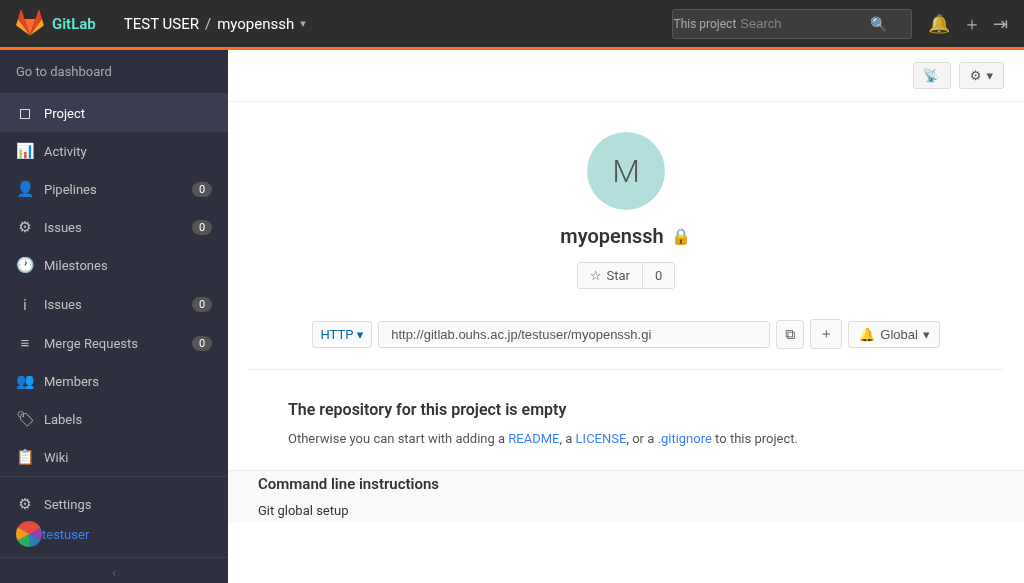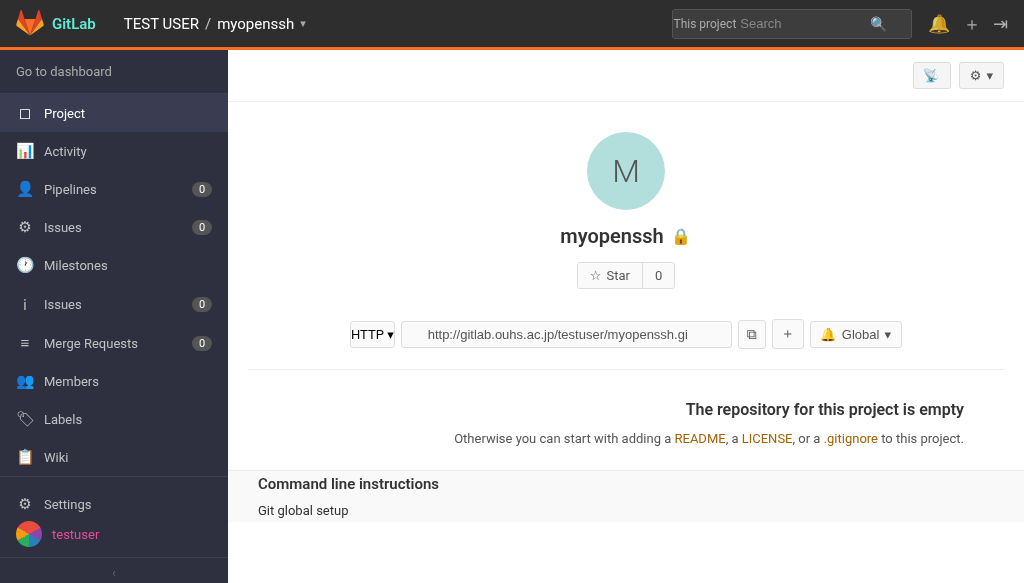--- a/index.html
+++ b/index.html
@@ -118,23 +118,22 @@
       text-align: center;
     }
     .badge.zero { background: #555; }
     .sidebar-footer {
       border-top: 1px solid #3d3f52;
       padding: 10px 16px;
     }
     .sidebar-user {
       display: flex;
       align-items: center;
-      gap: 10px;
-      cursor: pointer;
-      color: #ec4899;
+      cursor: pointer;
+      color: #3b82f6;
       font-size: 13px;
     }
     .user-avatar {
       width: 26px;
       height: 26px;
       border-radius: 50%;
       background: conic-gradient(#e74c3c 0deg 60deg, #8e44ad 60deg 120deg, #2980b9 120deg 180deg, #27ae60 180deg 240deg, #f39c12 240deg 300deg, #e74c3c 300deg 360deg);
       flex-shrink: 0;
     }
     .sidebar-collapse {
@@ -232,37 +231,37 @@
     .clone-bar {
       display: flex;
       align-items: center;
       gap: 6px;
       padding: 10px 20px;
       justify-content: center;
     }
     .http-select {
       border: 1px solid #ddd;
       border-radius: 3px;
-      padding: 5px 0;
-      font-size: 13px;
-      color: #000000;
+      padding: 5px 8px;
+      font-size: 13px;
+      color: #0369a1;
       background: #fafafa;
       cursor: pointer;
       display: flex;
       align-items: center;
       gap: 4px;
     }
     .clone-url {
       border: 1px solid #ddd;
       border-radius: 3px;
-      padding: 5px 26px;
-      font-size: 13px;
-      color: #555;
-      background: #fafafa;
-      width: 331px;
+      padding: 5px 12px;
+      font-size: 13px;
+      color: #555;
+      background: #fafafa;
+      width: 392px;
     }
     .clone-action-btn {
       border: 1px solid #ddd;
       border-radius: 3px;
       padding: 5px 8px;
       cursor: pointer;
       background: #fafafa;
       color: #555;
       font-size: 14px;
     }
@@ -276,34 +275,34 @@
       font-size: 13px;
       display: flex;
       align-items: center;
       gap: 5px;
     }
 
     .divider { border: none; border-top: 1px solid #eee; margin: 10px 20px; }
 
     .empty-repo-section {
       padding: 20px 60px;
-      text-align: right;
+      text-align: left;
     }
     .empty-repo-title {
       font-size: 16px;
       font-weight: 600;
       color: #333;
       margin-bottom: 10px;
     }
     .empty-repo-desc {
       font-size: 13px;
       color: #555;
       line-height: 1.6;
     }
-    .empty-repo-desc a { color: #a16207; text-decoration: none; }
+    .empty-repo-desc a { color: #3b82f6; text-decoration: none; }
 
     .cli-section {
       padding: 4px 30px;
       border-top: 1px solid #eee;
       background: #f9f9f9;
     }
     .cli-title {
       font-size: 15px;
       font-weight: 600;
       color: #333;

